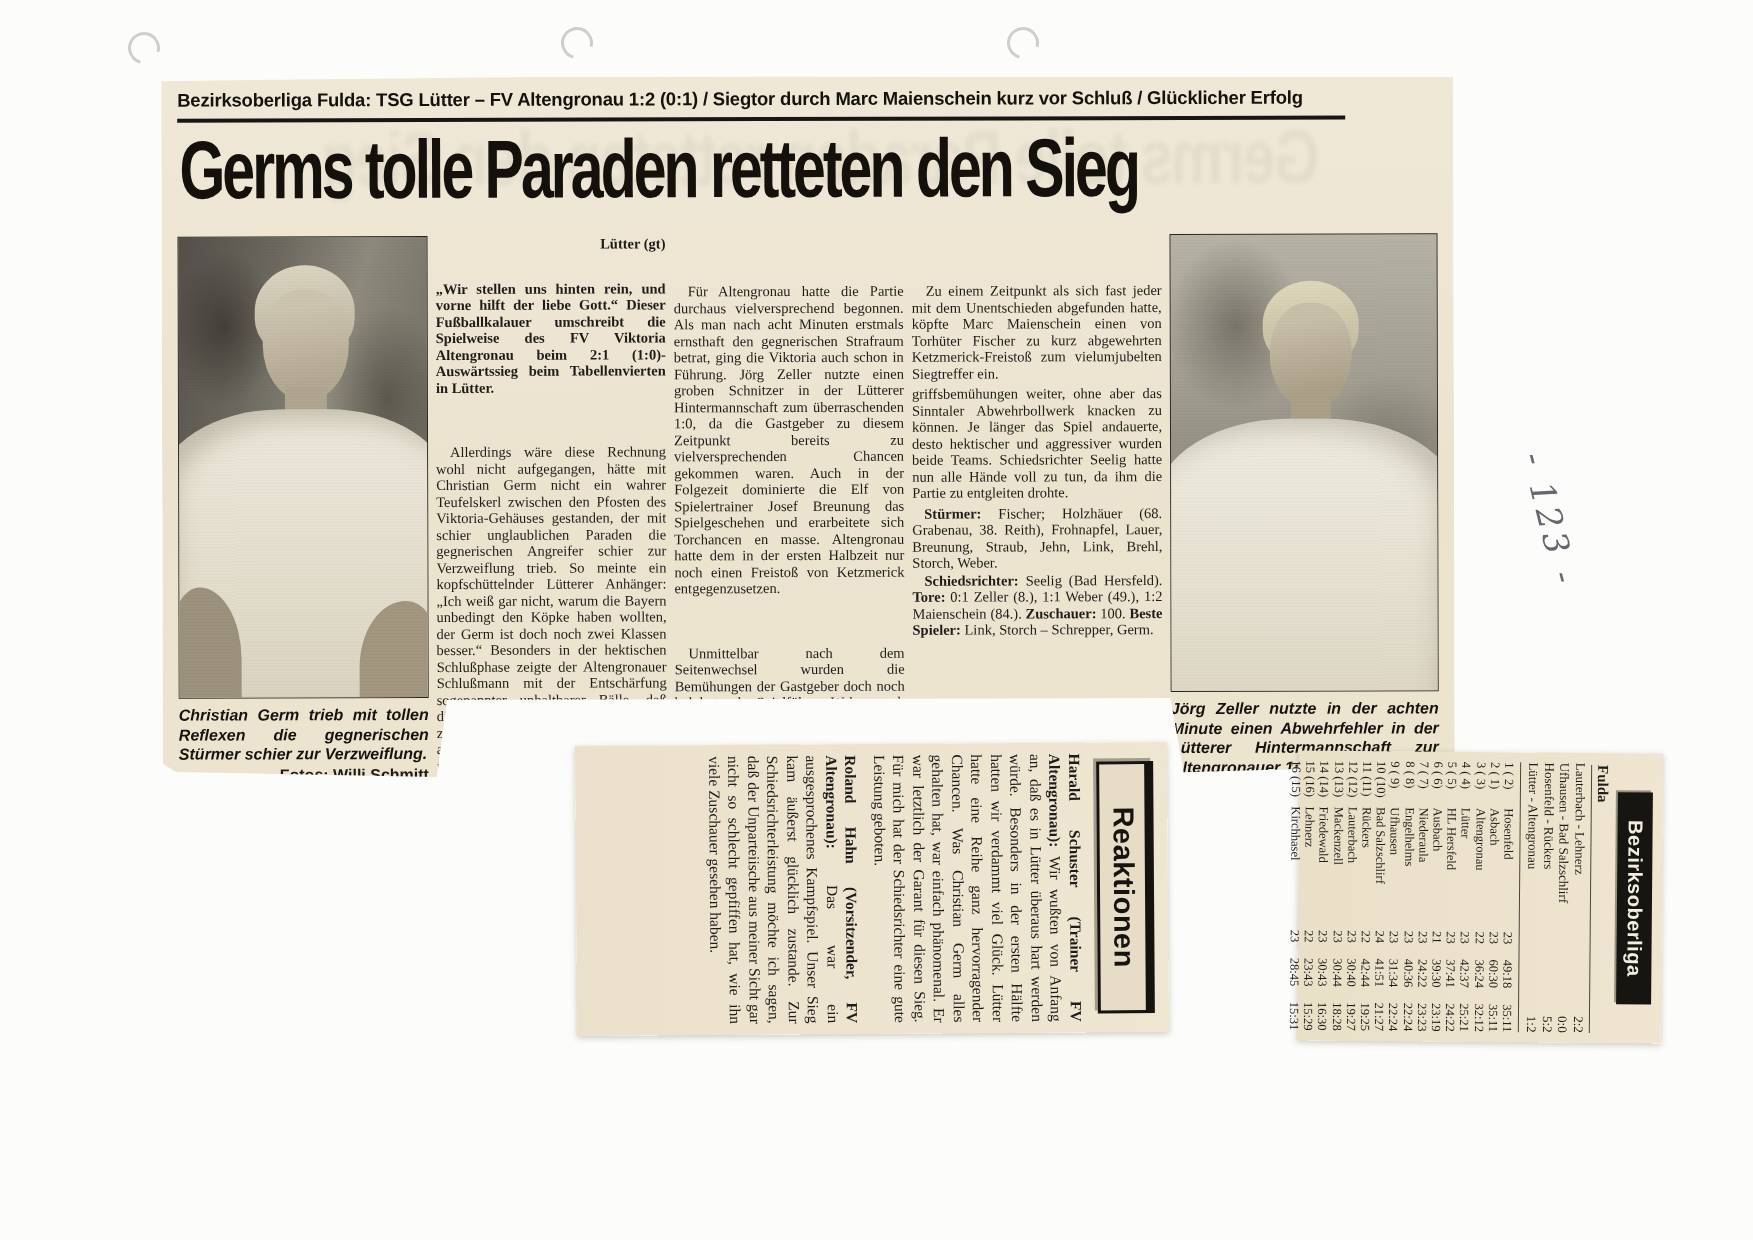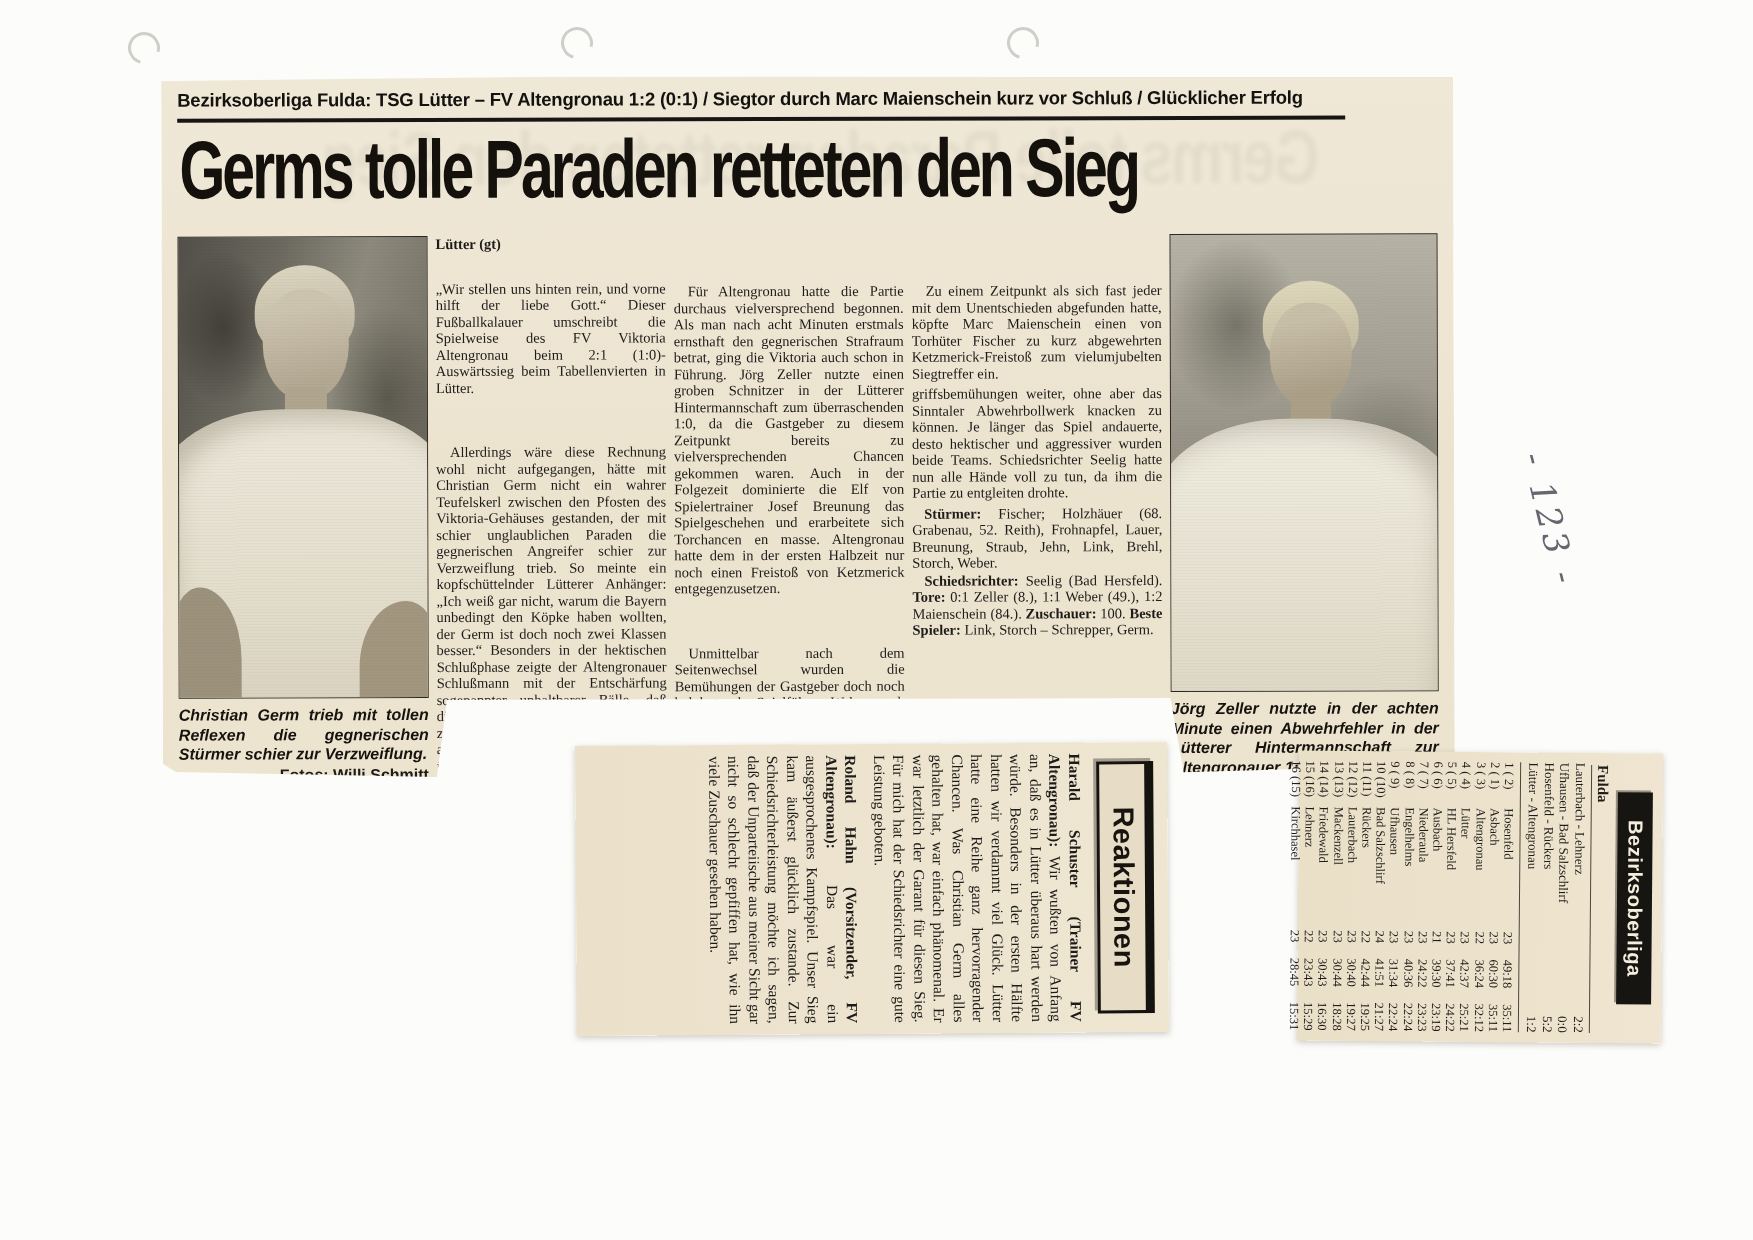--- a/index.html
+++ b/index.html
@@ -67,25 +67,25 @@
     font-family: "Liberation Sans", "DejaVu Sans", sans-serif;
     font-weight: bold; font-size: 58px; letter-spacing: -3px;
     color: #14110d;
     transform: scale(1.02, 1.42); transform-origin: 0 60%;
   }
 
   .cols { display: flex; gap: 8px; margin-top: 6px; }
   .tcol { font-size: 14.5px; line-height: 16.5px; text-align: justify; }
   .c1 { width: 230px; } .c2 { width: 230px; } .c3 { width: 250px; }
   .np-p { margin-bottom: 4px; hyphens: auto; }
-  .np-lead { font-weight: normal; margin-top: 28px; }
+  .np-lead { font-weight: bold; margin-top: 28px; }
   .indent { text-indent: 14px; margin-top: 48px; }
   .lineup { text-indent: 12px; margin-bottom: 1px; }
   .npb { font-weight: bold; }
-  .dateline { font-weight: bold; margin-bottom: 1px; }
+  .dateline { text-align: right; font-weight: bold; margin-bottom: 1px; }
 
   
   .photo-col.left { width: 250px; } .photo-col.right { width: 268px; }
   .photo { position: relative; overflow: hidden; border: 1px solid #2a2722; }
   .photo-germ { width: 250px; height: 462px; background: linear-gradient(105deg, #524f48 0%, #6b685f 28%, #8d8a7d 52%, #787468 75%, #565349 100%); }
   .photo-zeller { width: 268px; height: 458px; background: linear-gradient(180deg, #b6b3a6 0%, #a3a093 30%, #8f8c7f 55%, #96938a 78%, #8a887d 100%); }
   .ph { position: absolute; }
   .ph-blob1 { left:-30px; top:-20px; width:150px; height:220px; background: radial-gradient(closest-side, rgba(40,38,32,.55), transparent 70%); }
   .ph-blob2 { right:-40px; top:30px; width:160px; height:260px; background: radial-gradient(closest-side, rgba(50,48,40,.45), transparent 70%); }
   .ph-hair { border-radius: 50% 50% 42% 42%; }
@@ -202,21 +202,21 @@
 
     <div class="tcol c2">
       <p class="np-p indent">Für Altengronau hatte die Partie durchaus vielversprechend begonnen. Als man nach acht Minuten erstmals ernsthaft den gegnerischen Strafraum betrat, ging die Viktoria auch schon in Führung. Jörg Zeller nutzte einen groben Schnitzer in der Lütterer Hintermannschaft zum überraschenden 1:0, da die Gastgeber zu diesem Zeitpunkt bereits zu vielversprechenden Chancen gekommen waren. Auch in der Folgezeit dominierte die Elf von Spielertrainer Josef Breunung das Spielgeschehen und erarbeitete sich Torchancen en masse. Altengronau hatte dem in der ersten Halbzeit nur noch einen Freistoß von Ketzmerick entgegenzusetzen.</p>
       <p class="np-p indent">Unmittelbar nach dem Seitenwechsel wurden die Bemühungen der Gastgeber doch noch belohnt, als Spielführer Weber nach einer Ecke den Ausgleich erzielte. Motiviert durch diesen Treffer, verstärkte die Heimmannschaft ihre An-</p>
     </div>
 
     <div class="tcol c3">
       <p class="np-p indent">Zu einem Zeitpunkt als sich fast jeder mit dem Unentschieden abgefunden hatte, köpfte Marc Maienschein einen von Torhüter Fischer zu kurz abgewehrten Ketzmerick-Freistoß zum vielumjubelten Siegtreffer ein.</p>
       <p class="np-p">griffsbemühungen weiter, ohne aber das Sinntaler Abwehrbollwerk knacken zu können. Je länger das Spiel andauerte, desto hektischer und aggressiver wurden beide Teams. Schiedsrichter Seelig hatte nun alle Hände voll zu tun, da ihm die Partie zu entgleiten drohte.</p>
       <div>
-          <p class="np-p lineup"><b class="npb">Stürmer:</b><span> Fischer; Holzhäuer (68. Grabenau, 52. Reith), Frohnapfel, Lauer, Breunung, Straub, Jehn, Link, Brehl, Storch, Weber.</span></p>
+          <p class="np-p lineup"><b class="npb">Stürmer:</b><span> Fischer; Holzhäuer (68. Grabenau, 38. Reith), Frohnapfel, Lauer, Breunung, Straub, Jehn, Link, Brehl, Storch, Weber.</span></p>
         </div>
       <p class="np-p lineup"><span class="stat-part"><b class="npb">Schiedsrichter:</b><span> Seelig (Bad Hersfeld). </span></span><span class="stat-part"><b class="npb">Tore:</b><span> 0:1 Zeller (8.), 1:1 Weber (49.), 1:2 Maienschein (84.). </span></span><span class="stat-part"><b class="npb">Zuschauer:</b><span> 100. </span></span><span class="stat-part"><b class="npb">Beste Spieler:</b><span> Link, Storch – Schrepper, Germ.</span></span></p>
     </div>
 
     <figure class="photo-col right">
       <div class="photo photo-zeller">
         <div class="ph zel-tree"></div>
         <div class="ph zel-tree2"></div>
         <div class="ph ph-hair zel-hair"></div>
         <div class="ph zel-face"></div>

